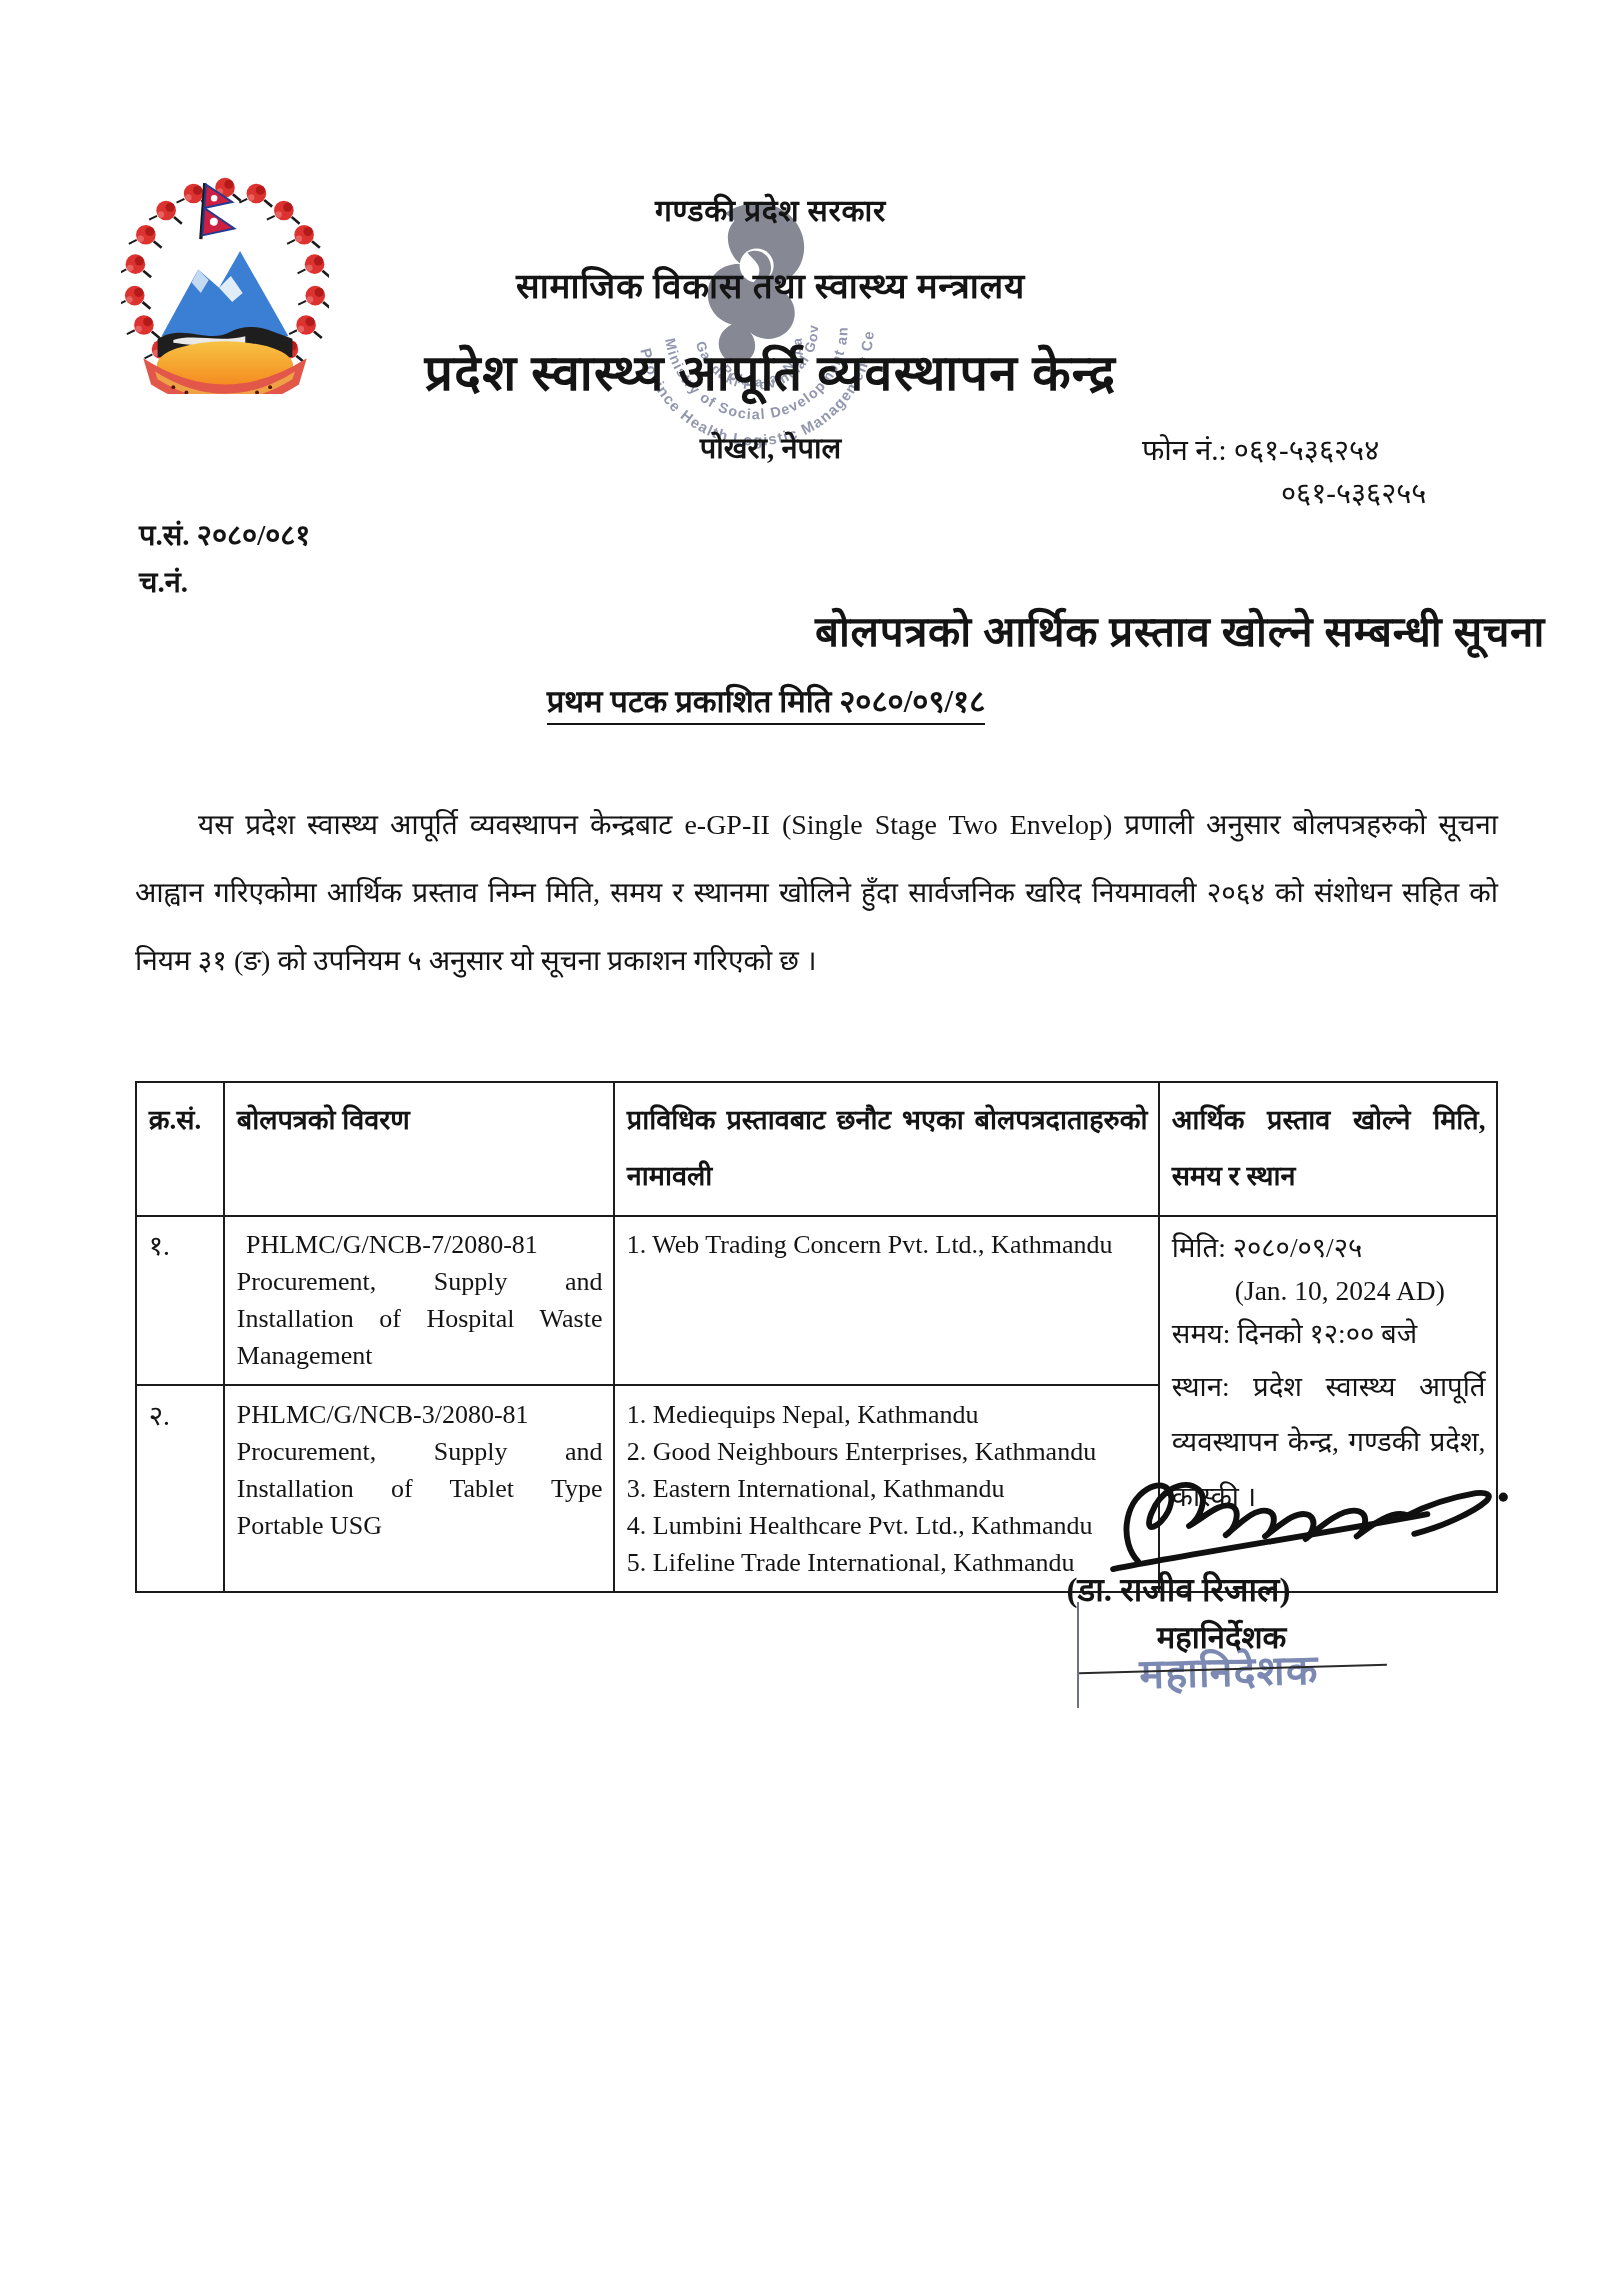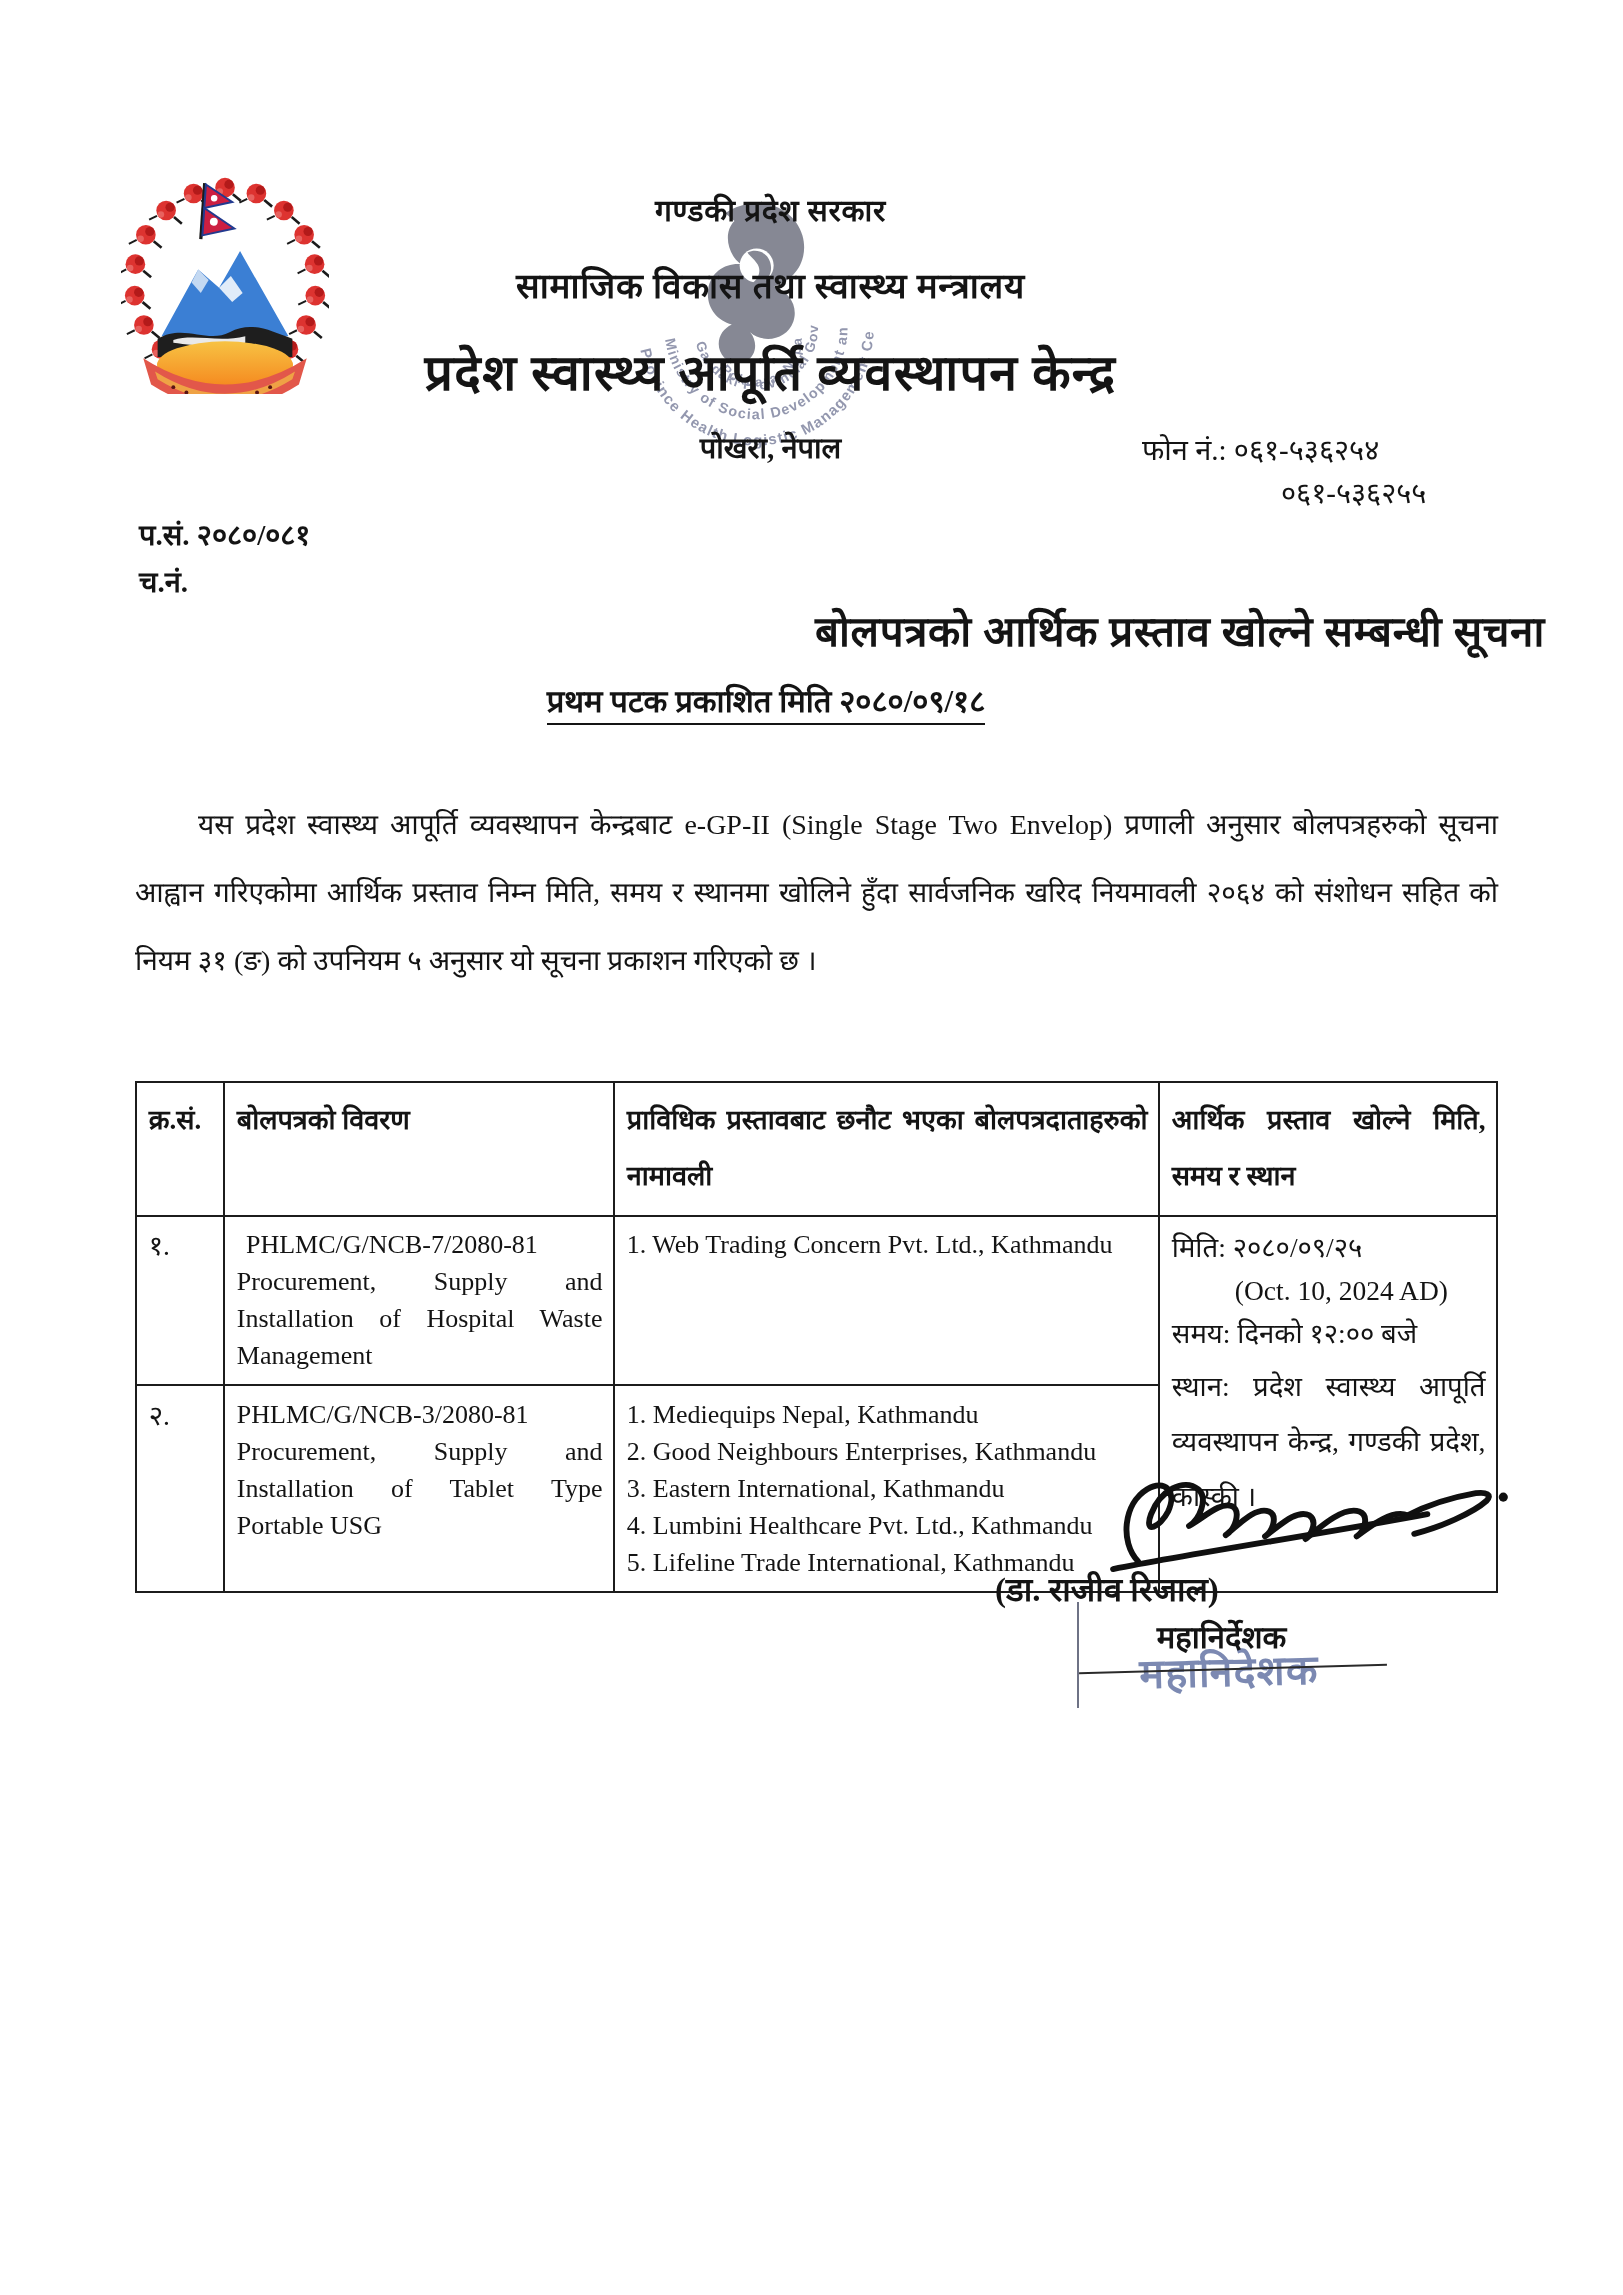--- a/index.html
+++ b/index.html
@@ -58,21 +58,21 @@
   .c-sn{text-align:left;padding-left:14.4px;font-size:27.5px;}
   .c-desc{line-height:37px;text-align:justify;}
   .c-desc .l1{padding-left:9.2px;}
   .c-bidders{line-height:37px;}
   .c-open{line-height:43px;font-size:27.5px;}
   .c-open .ad{padding-left:63px;font-family:"Liberation Serif",serif;}
   .c-open .venue{text-align:justify;line-height:55px;margin-top:3.9px;}
   
   .sig-svg{position:absolute;left:1100px;top:1463px;width:419px;height:118px;z-index:3;}
   .sig-name{
-    position:absolute;left:995px;top:1566px;width:367px;
+    position:absolute;left:995px;top:1566px;width:367px;text-align:center;
     font-size:33px;font-weight:bold;z-index:3;
   }
   .sig-desig{
     position:absolute;left:1081px;top:1615px;width:281px;text-align:center;
     font-size:31px;font-weight:bold;z-index:4;
   }
   .stamp-underline{
     position:absolute;left:1079px;top:1668px;width:308px;height:2px;
     background:#2a2a2a;transform:rotate(-1.6deg);z-index:3;
   }
@@ -224,21 +224,21 @@
       <td class="c-sn">१.</td>
       <td class="c-desc">
         <span class="l1">PHLMC/G/NCB-7/2080-81</span><br>
         <span>Procurement, Supply and Installation of Hospital Waste Management</span>
       </td>
       <td class="c-bidders">
         <div>1. Web Trading Concern Pvt. Ltd., Kathmandu</div>
       </td>
       <td class="c-open" rowspan="2">
         <div>मिति: २०८०/०९/२५</div>
-        <div class="ad">(Oct. 10, 2024 AD)</div>
+        <div class="ad">(Jan. 10, 2024 AD)</div>
         <div>समय: दिनको १२:०० बजे</div>
         <div class="venue">स्थान: प्रदेश स्वास्थ्य आपूर्ति व्यवस्थापन केन्द्र, गण्डकी प्रदेश, कास्की ।</div>
       </td>
     </tr>
     <tr>
       <td class="c-sn">२.</td>
       <td class="c-desc">
         <span>PHLMC/G/NCB-3/2080-81</span><br>
         <span>Procurement, Supply and Installation of Tablet Type Portable USG</span>
       </td>

